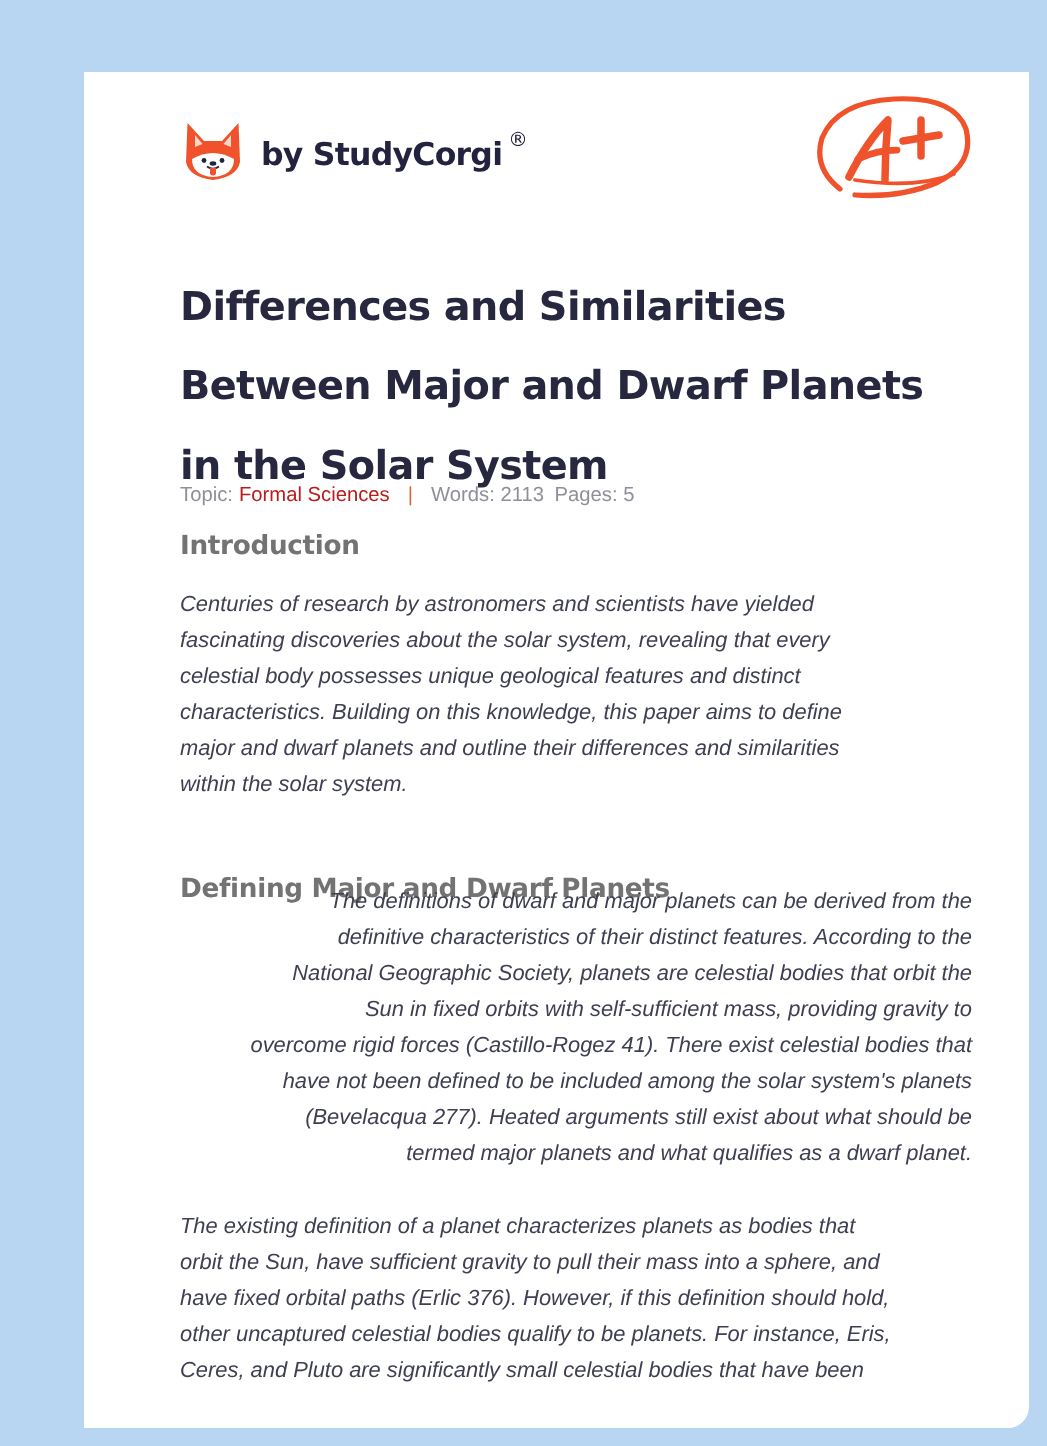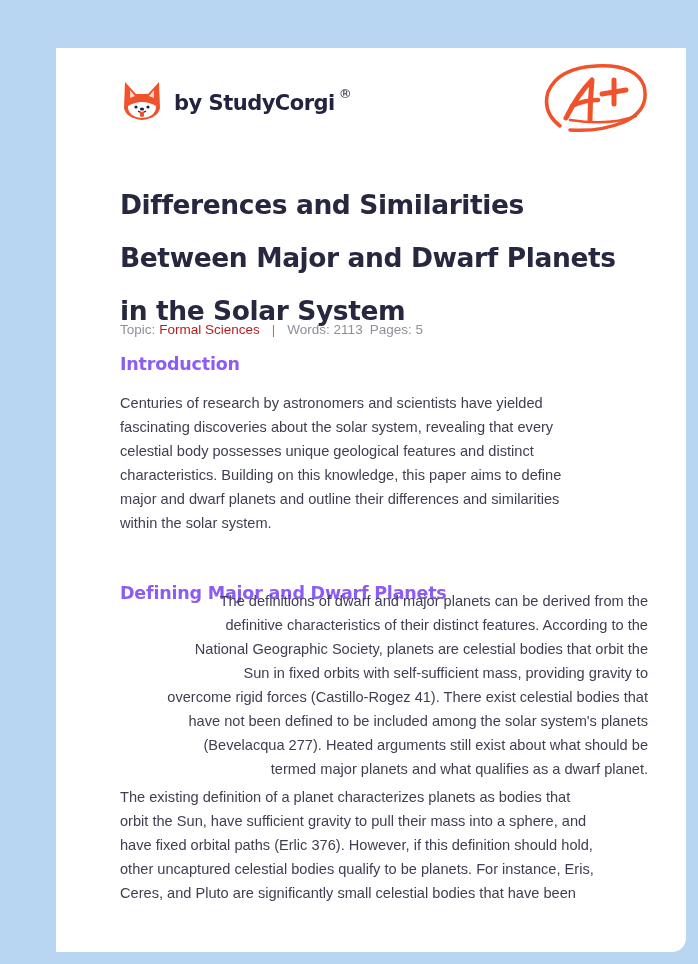--- a/index.html
+++ b/index.html
@@ -37,26 +37,27 @@
       position: absolute; left: 64px; top: 274px;
       font-size: 13.5px; color: #8f8f9b; white-space: nowrap;
       display: flex; align-items: center;
     }
     .meta .topic { color: #b91c1c; margin-left: 4px; }
     .meta .sep { color: #d9672f; margin: 0 12px 0 12px; }
     .meta .pages { margin-left: 7px; }
     h2 {
       position: absolute; left: 64px; margin: 0;
       font-family: "DejaVu Sans", sans-serif; font-weight: bold;
-      font-size: 17.5px; color: #8b5cf6; letter-spacing: -0.2px;
+      font-size: 17.5px; color: #737373; letter-spacing: -0.2px;
     }
     .para {
       position: absolute; left: 64px; width: 528px; margin: 0;
       font-size: 14.6px; line-height: 24px; color: #3e3f52;
       white-space: pre-line;
+      font-style: italic;
     }
   </style>
 </head>
 <body>
 
 <div class="card">
 
   <div class="logo-row">
     <svg class="logo-icon" viewBox="0 0 40 44">
       <path d="M3 4 L14 16 L26 16 L37 4 L38 30 Q36 40 20 42 Q4 40 2 30 Z" fill="#f0522b"></path>
@@ -102,19 +103,19 @@
 
   <h2 style="top:499px;margin-top:36px;">Defining Major and Dwarf Planets</h2>
   <p class="para" style="top:541px;text-align:right;">The definitions of dwarf and major planets can be derived from the
 definitive characteristics of their distinct features. According to the
 National Geographic Society, planets are celestial bodies that orbit the
 Sun in fixed orbits with self-sufficient mass, providing gravity to
 overcome rigid forces (Castillo-Rogez 41). There exist celestial bodies that
 have not been defined to be included among the solar system's planets
 (Bevelacqua 277). Heated arguments still exist about what should be
 termed major planets and what qualifies as a dwarf planet.</p>
-  <p class="para" style="top:737px;">The existing definition of a planet characterizes planets as bodies that
+  <p class="para" style="top:758px;">The existing definition of a planet characterizes planets as bodies that
 orbit the Sun, have sufficient gravity to pull their mass into a sphere, and
 have fixed orbital paths (Erlic 376). However, if this definition should hold,
 other uncaptured celestial bodies qualify to be planets. For instance, Eris,
 Ceres, and Pluto are significantly small celestial bodies that have been</p>
 
 </div>
 
 </body></html>

